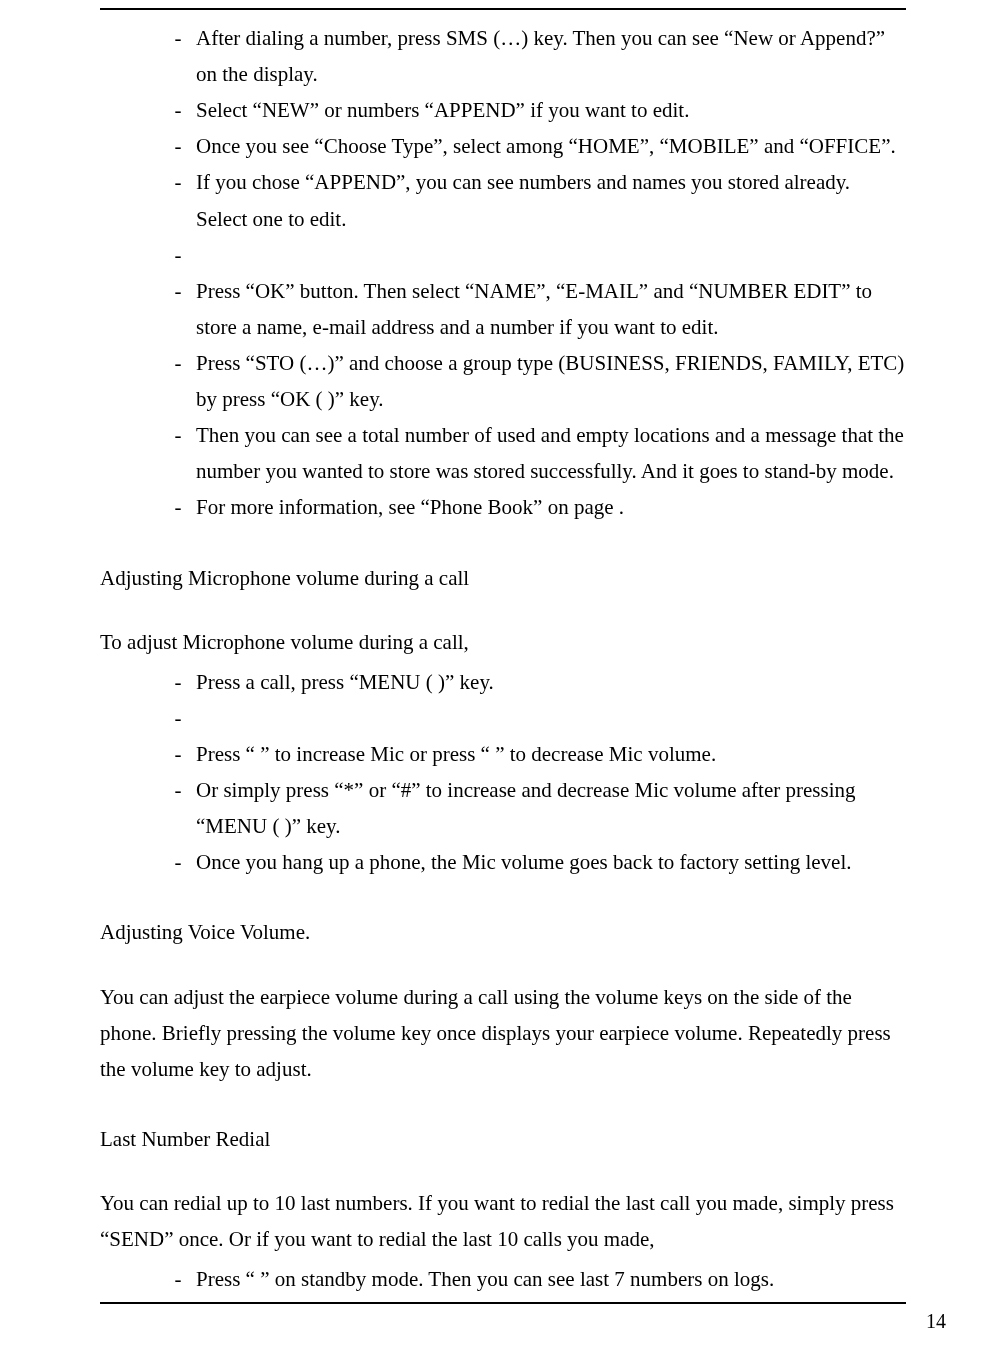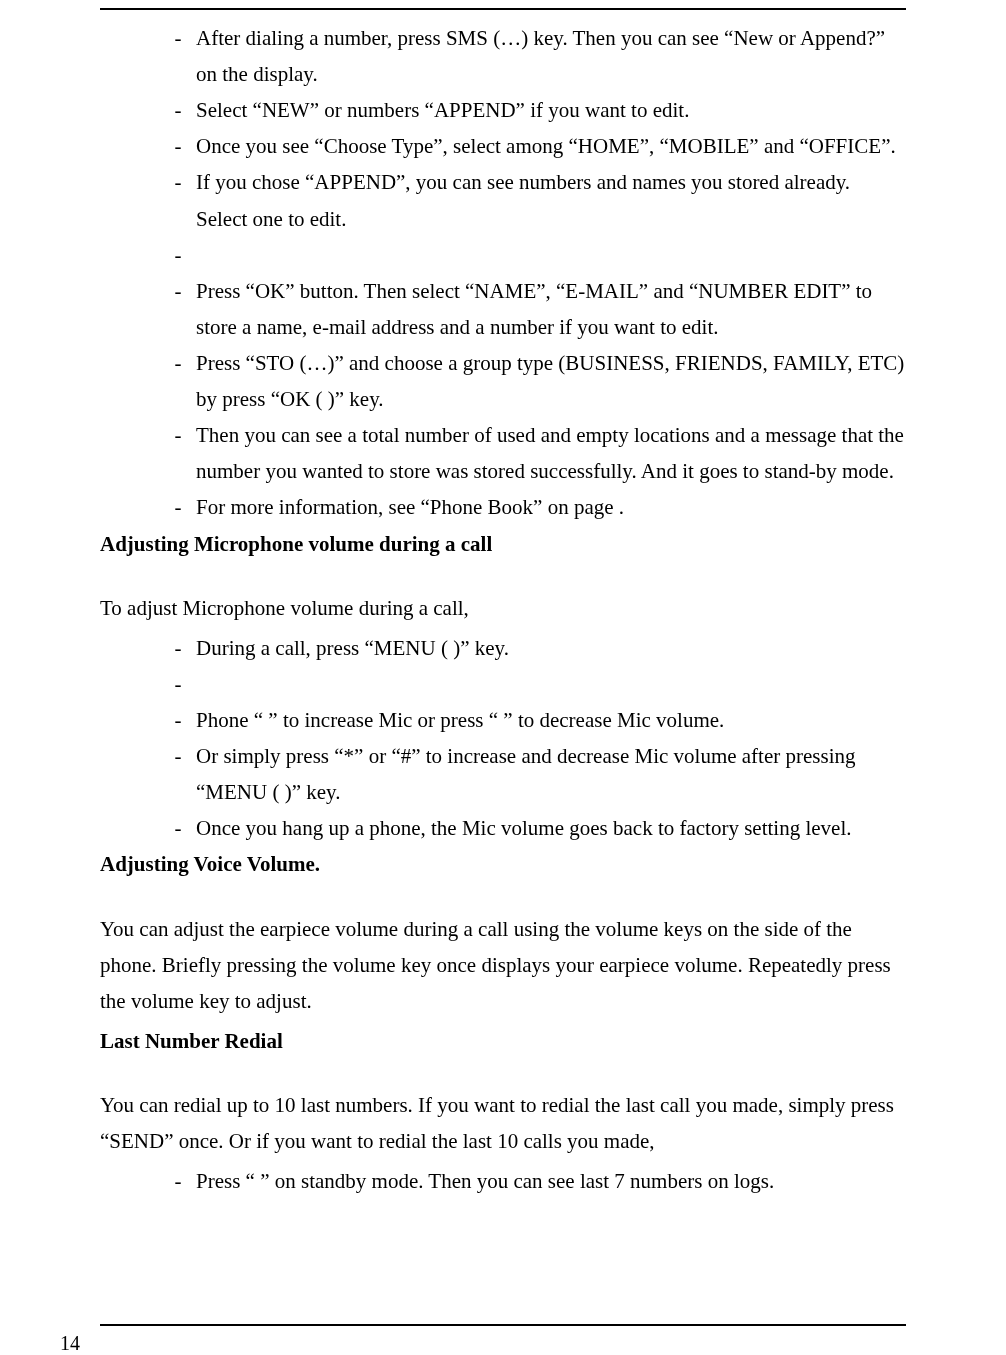--- a/index.html
+++ b/index.html
@@ -39,32 +39,33 @@
     flex: 0 0 36px;
     text-align: center;
   }
   .li-indent {
     padding-left: 60px; 
   }
   .li-text {
     flex: 1 1 auto;
   }
   .heading {
-    font-weight: bold;
+    font-weight: normal;
+    margin-top: 34px;
     margin-bottom: 28px;
   }
   .para {
     margin: 0 0 4px 0;
   }
   .footer {
     position: absolute;
     left: 60px;
     right: 60px;
-    bottom: 8px;
-    text-align: left;
+    bottom: 30px;
+    text-align: right;
     font-size: 20px;
   }
   .bottom-rule {
     border-top: 2px solid #000;
     margin: 0 40px 6px 40px;
   }
 </style>
 </head>
 <body>
 
@@ -109,28 +110,28 @@
         <span class="dash">-</span>
         <span class="li-text">For more information, see “Phone Book” on  page    .</span>
       </li>
     </ul>
 
     <div class="heading">Adjusting Microphone volume during a call</div>
     <p class="para">To adjust Microphone volume during a call,</p>
     <ul class="list">
       <li class="li-indent">
         <span class="dash">-</span>
-        <span class="li-text">During a call, press “MENU (   )” key.</span>
+        <span class="li-text">Press a call, press “MENU (   )” key.</span>
       </li>
       <li class="li-indent">
         <span class="dash">-</span>
       </li>
       <li class="li-indent">
         <span class="dash">-</span>
-        <span class="li-text">Phone “   ” to increase Mic or press “   ” to decrease Mic volume.</span>
+        <span class="li-text">Press “   ” to increase Mic or press “   ” to decrease Mic volume.</span>
       </li>
       <li class="li-indent">
         <span class="dash">-</span>
         <span class="li-text">Or simply press “*” or “#” to increase and decrease Mic volume after pressing “MENU (   )” key.</span>
       </li>
       <li class="li-indent">
         <span class="dash">-</span>
         <span class="li-text">Once you hang up a phone, the Mic volume goes back to factory setting level.</span>
       </li>
     </ul>

